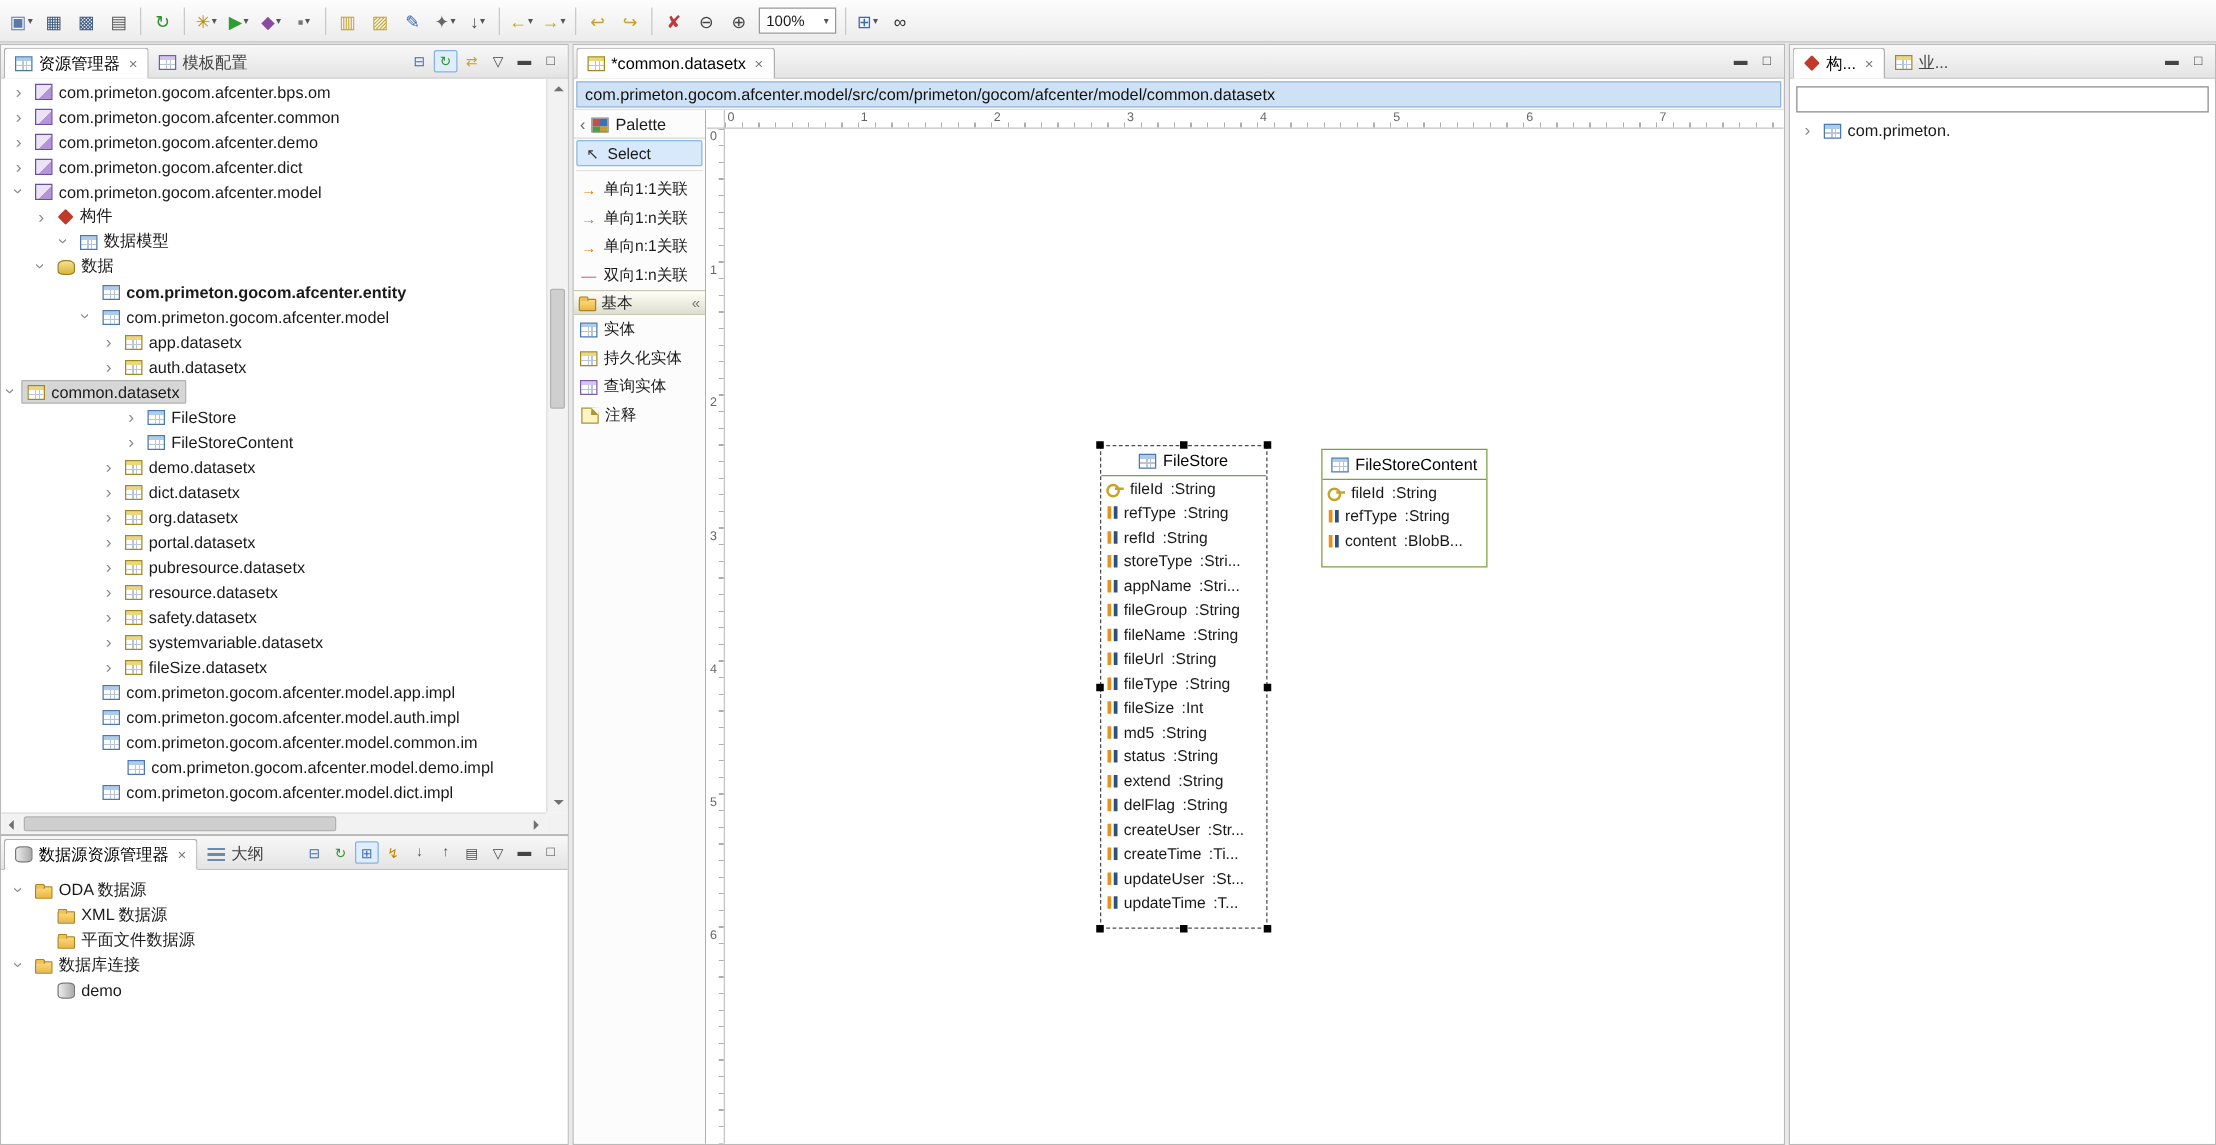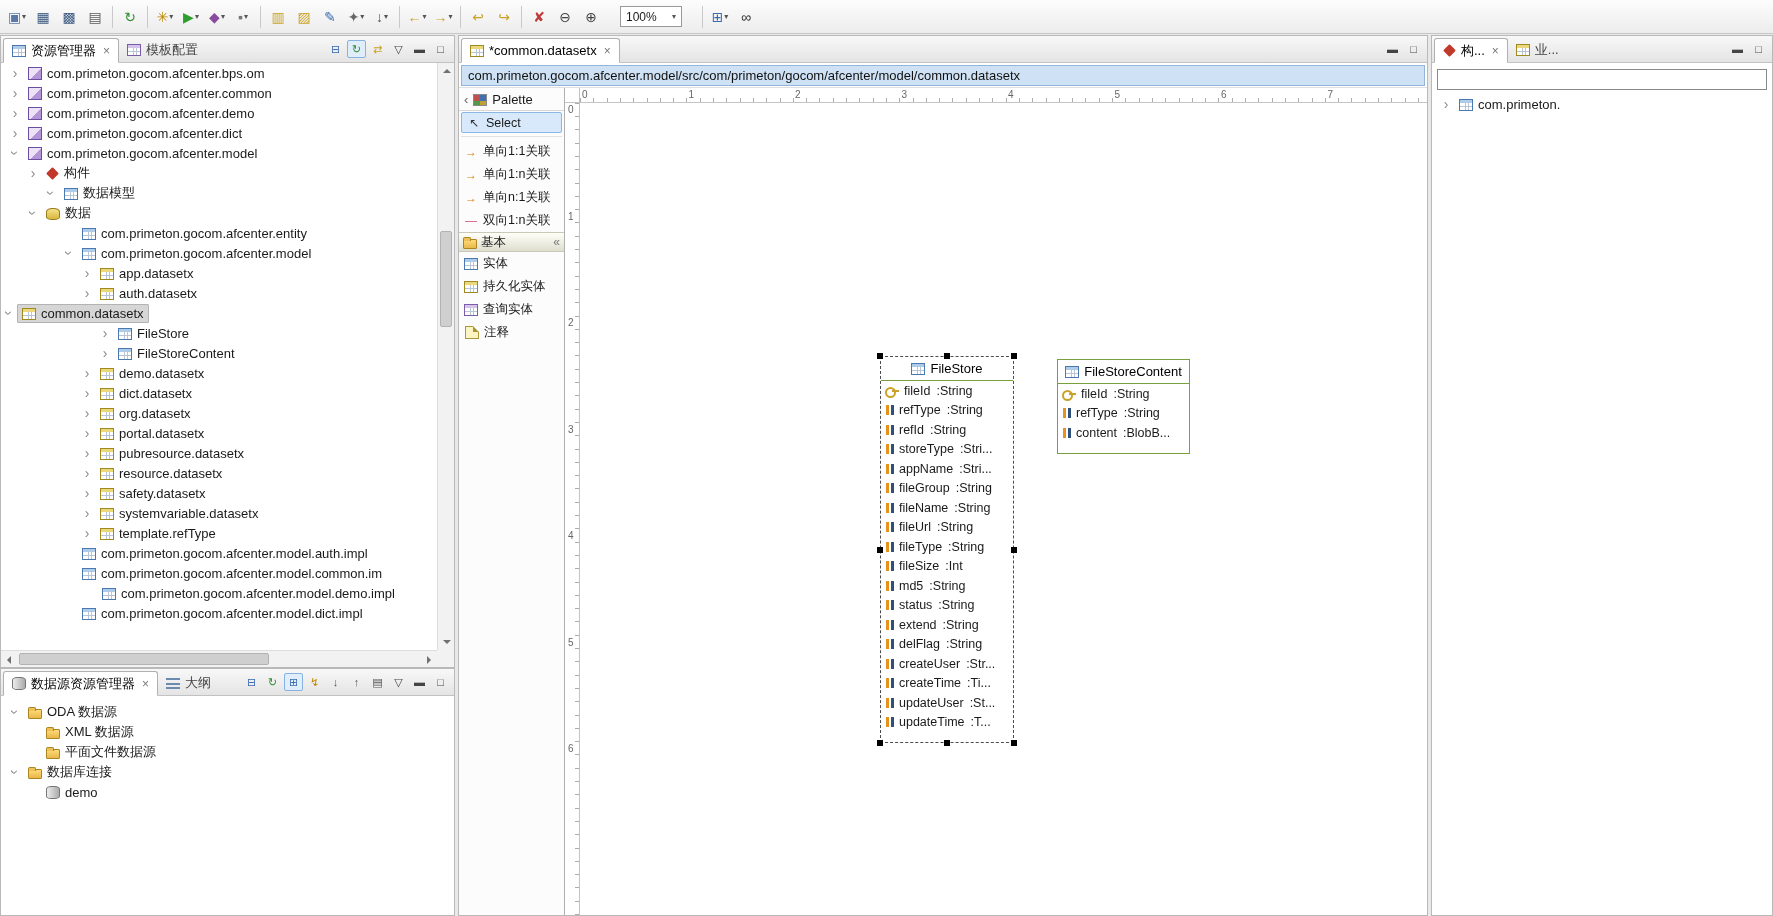--- a/index.html
+++ b/index.html
@@ -11,21 +11,21 @@
   #toolbar { position:absolute; top:0; left:0; right:0; height:34px;
     background:linear-gradient(#fdfdfd,#ececec); border-bottom:1px solid #c6c6c6;
     display:flex; align-items:center; padding:0 4px; }
   .tbtn { height:24px; min-width:24px; display:flex; align-items:center; justify-content:center;
     margin:0 1px; border-radius:3px; cursor:default; }
   .tglyph { font-size:14px; line-height:1; }
   .dd { font-size:8px; color:#555; margin-left:1px; }
   .tsep { width:1px; height:22px; background:#c9c9c9; margin:0 4px; flex:0 0 1px; }
   .zoom-combo { display:flex; align-items:center; justify-content:space-between; gap:6px;
     border:1px solid #999; background:#fff; height:21px; padding:0 5px; font-size:12px;
-    min-width:62px; margin:0 16px; }
+    min-width:62px; margin:0 3px; }
 
   
   .panel { position:absolute; background:#fff; border:1px solid #b9b9b9; display:flex; flex-direction:column; }
   .tabbar { height:27px; flex:0 0 27px; background:linear-gradient(#f8f8f8,#e4e4e4);
     border-bottom:1px solid #c2c2c2; display:flex; align-items:flex-end; padding-left:2px; }
   .tab { display:flex; align-items:center; gap:5px; padding:0 8px; height:25px;
     font-size:13px; color:#444; white-space:nowrap; }
   .tab.active { background:#fff; border:1px solid #b0b0b0; border-bottom:1px solid #fff;
     border-radius:3px 3px 0 0; margin-bottom:-1px; color:#000; }
   .tab .close { color:#777; font-size:12px; margin-left:2px; }
@@ -326,130 +326,137 @@
             <span class="lbl">数据模型</span>
           </span>
         </div>
         <div class="tree-row" style="padding-left: 24px;">
           <span class="twisty exp">›</span>
           <span class="sel-wrap">
             <span class="ico ico-data"></span>
             <span class="lbl">数据</span>
           </span>
         </div>
+        <div class="tree-row" style="padding-left: 60px; font-weight: bold;">
+          <span class="twisty"></span>
+          <span class="sel-wrap">
+            <span class="ico ico-grid"></span>
+            <span class="lbl">com.primeton.gocom.afcenter.entity</span>
+          </span>
+        </div>
+        <div class="tree-row" style="padding-left: 60px;">
+          <span class="twisty exp">›</span>
+          <span class="sel-wrap">
+            <span class="ico ico-grid"></span>
+            <span class="lbl">com.primeton.gocom.afcenter.model</span>
+          </span>
+        </div>
+        <div class="tree-row" style="padding-left: 78px;">
+          <span class="twisty">›</span>
+          <span class="sel-wrap">
+            <span class="ico ico-grid yellow"></span>
+            <span class="lbl">app.datasetx</span>
+          </span>
+        </div>
+        <div class="tree-row" style="padding-left: 78px;">
+          <span class="twisty">›</span>
+          <span class="sel-wrap">
+            <span class="ico ico-grid yellow"></span>
+            <span class="lbl">auth.datasetx</span>
+          </span>
+        </div>
+        <div class="tree-row selected" style="">
+          <span class="twisty exp">›</span>
+          <span class="sel-wrap">
+            <span class="ico ico-grid yellow"></span>
+            <span class="lbl">common.datasetx</span>
+          </span>
+        </div>
+        <div class="tree-row" style="padding-left: 96px;">
+          <span class="twisty">›</span>
+          <span class="sel-wrap">
+            <span class="ico ico-grid"></span>
+            <span class="lbl">FileStore</span>
+          </span>
+        </div>
+        <div class="tree-row" style="padding-left: 96px;">
+          <span class="twisty">›</span>
+          <span class="sel-wrap">
+            <span class="ico ico-grid"></span>
+            <span class="lbl">FileStoreContent</span>
+          </span>
+        </div>
+        <div class="tree-row" style="padding-left: 78px;">
+          <span class="twisty">›</span>
+          <span class="sel-wrap">
+            <span class="ico ico-grid yellow"></span>
+            <span class="lbl">demo.datasetx</span>
+          </span>
+        </div>
+        <div class="tree-row" style="padding-left: 78px;">
+          <span class="twisty">›</span>
+          <span class="sel-wrap">
+            <span class="ico ico-grid yellow"></span>
+            <span class="lbl">dict.datasetx</span>
+          </span>
+        </div>
+        <div class="tree-row" style="padding-left: 78px;">
+          <span class="twisty">›</span>
+          <span class="sel-wrap">
+            <span class="ico ico-grid yellow"></span>
+            <span class="lbl">org.datasetx</span>
+          </span>
+        </div>
+        <div class="tree-row" style="padding-left: 78px;">
+          <span class="twisty">›</span>
+          <span class="sel-wrap">
+            <span class="ico ico-grid yellow"></span>
+            <span class="lbl">portal.datasetx</span>
+          </span>
+        </div>
+        <div class="tree-row" style="padding-left: 78px;">
+          <span class="twisty">›</span>
+          <span class="sel-wrap">
+            <span class="ico ico-grid yellow"></span>
+            <span class="lbl">pubresource.datasetx</span>
+          </span>
+        </div>
+        <div class="tree-row" style="padding-left: 78px;">
+          <span class="twisty">›</span>
+          <span class="sel-wrap">
+            <span class="ico ico-grid yellow"></span>
+            <span class="lbl">resource.datasetx</span>
+          </span>
+        </div>
+        <div class="tree-row" style="padding-left: 78px;">
+          <span class="twisty">›</span>
+          <span class="sel-wrap">
+            <span class="ico ico-grid yellow"></span>
+            <span class="lbl">safety.datasetx</span>
+          </span>
+        </div>
+        <div class="tree-row" style="padding-left: 78px;">
+          <span class="twisty">›</span>
+          <span class="sel-wrap">
+            <span class="ico ico-grid yellow"></span>
+            <span class="lbl">systemvariable.datasetx</span>
+          </span>
+        </div>
+        <div class="tree-row" style="padding-left: 78px;">
+          <span class="twisty">›</span>
+          <span class="sel-wrap">
+            <span class="ico ico-grid yellow"></span>
+            <span class="lbl">fileSize.datasetx</span>
+          </span>
+        </div>
         <div class="tree-row" style="padding-left: 60px;">
           <span class="twisty"></span>
           <span class="sel-wrap">
             <span class="ico ico-grid"></span>
-            <span class="lbl">com.primeton.gocom.afcenter.entity</span>
-          </span>
-        </div>
-        <div class="tree-row" style="padding-left: 60px;">
-          <span class="twisty exp">›</span>
-          <span class="sel-wrap">
-            <span class="ico ico-grid"></span>
-            <span class="lbl">com.primeton.gocom.afcenter.model</span>
-          </span>
-        </div>
-        <div class="tree-row" style="padding-left: 78px;">
-          <span class="twisty">›</span>
-          <span class="sel-wrap">
-            <span class="ico ico-grid yellow"></span>
-            <span class="lbl">app.datasetx</span>
-          </span>
-        </div>
-        <div class="tree-row" style="padding-left: 78px;">
-          <span class="twisty">›</span>
-          <span class="sel-wrap">
-            <span class="ico ico-grid yellow"></span>
-            <span class="lbl">auth.datasetx</span>
-          </span>
-        </div>
-        <div class="tree-row selected" style="">
-          <span class="twisty exp">›</span>
-          <span class="sel-wrap">
-            <span class="ico ico-grid yellow"></span>
-            <span class="lbl">common.datasetx</span>
-          </span>
-        </div>
-        <div class="tree-row" style="padding-left: 96px;">
-          <span class="twisty">›</span>
-          <span class="sel-wrap">
-            <span class="ico ico-grid"></span>
-            <span class="lbl">FileStore</span>
-          </span>
-        </div>
-        <div class="tree-row" style="padding-left: 96px;">
-          <span class="twisty">›</span>
-          <span class="sel-wrap">
-            <span class="ico ico-grid"></span>
-            <span class="lbl">FileStoreContent</span>
-          </span>
-        </div>
-        <div class="tree-row" style="padding-left: 78px;">
-          <span class="twisty">›</span>
-          <span class="sel-wrap">
-            <span class="ico ico-grid yellow"></span>
-            <span class="lbl">demo.datasetx</span>
-          </span>
-        </div>
-        <div class="tree-row" style="padding-left: 78px;">
-          <span class="twisty">›</span>
-          <span class="sel-wrap">
-            <span class="ico ico-grid yellow"></span>
-            <span class="lbl">dict.datasetx</span>
-          </span>
-        </div>
-        <div class="tree-row" style="padding-left: 78px;">
-          <span class="twisty">›</span>
-          <span class="sel-wrap">
-            <span class="ico ico-grid yellow"></span>
-            <span class="lbl">org.datasetx</span>
-          </span>
-        </div>
-        <div class="tree-row" style="padding-left: 78px;">
-          <span class="twisty">›</span>
-          <span class="sel-wrap">
-            <span class="ico ico-grid yellow"></span>
-            <span class="lbl">portal.datasetx</span>
-          </span>
-        </div>
-        <div class="tree-row" style="padding-left: 78px;">
-          <span class="twisty">›</span>
-          <span class="sel-wrap">
-            <span class="ico ico-grid yellow"></span>
-            <span class="lbl">pubresource.datasetx</span>
-          </span>
-        </div>
-        <div class="tree-row" style="padding-left: 78px;">
-          <span class="twisty">›</span>
-          <span class="sel-wrap">
-            <span class="ico ico-grid yellow"></span>
-            <span class="lbl">resource.datasetx</span>
-          </span>
-        </div>
-        <div class="tree-row" style="padding-left: 78px;">
-          <span class="twisty">›</span>
-          <span class="sel-wrap">
-            <span class="ico ico-grid yellow"></span>
-            <span class="lbl">safety.datasetx</span>
-          </span>
-        </div>
-        <div class="tree-row" style="padding-left: 78px;">
-          <span class="twisty">›</span>
-          <span class="sel-wrap">
-            <span class="ico ico-grid yellow"></span>
-            <span class="lbl">systemvariable.datasetx</span>
-          </span>
-        </div>
-        <div class="tree-row" style="padding-left: 78px;">
-          <span class="twisty">›</span>
-          <span class="sel-wrap">
-            <span class="ico ico-grid yellow"></span>
-            <span class="lbl">template.refType</span>
+            <span class="lbl">com.primeton.gocom.afcenter.model.app.impl</span>
           </span>
         </div>
         <div class="tree-row" style="padding-left: 60px;">
           <span class="twisty"></span>
           <span class="sel-wrap">
             <span class="ico ico-grid"></span>
             <span class="lbl">com.primeton.gocom.afcenter.model.auth.impl</span>
           </span>
         </div>
         <div class="tree-row" style="padding-left: 60px;">

